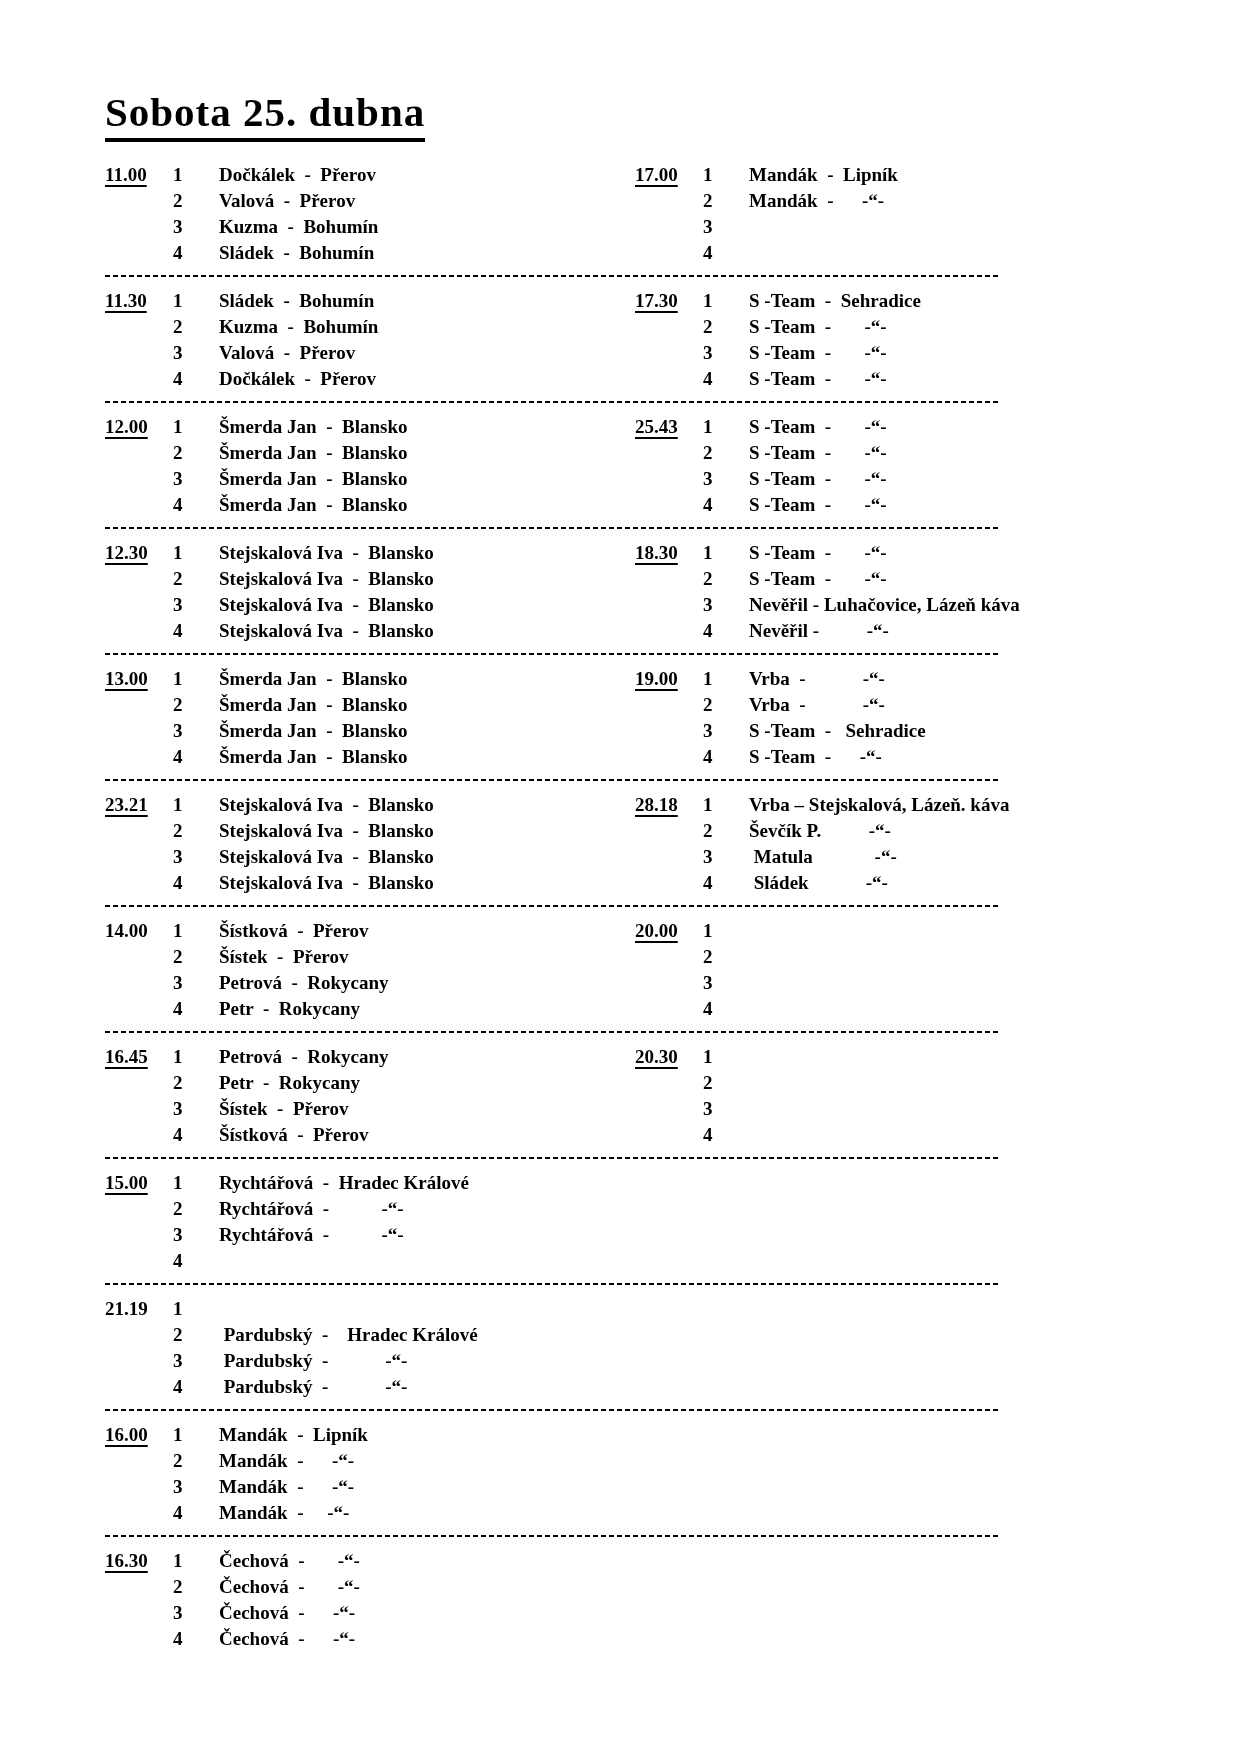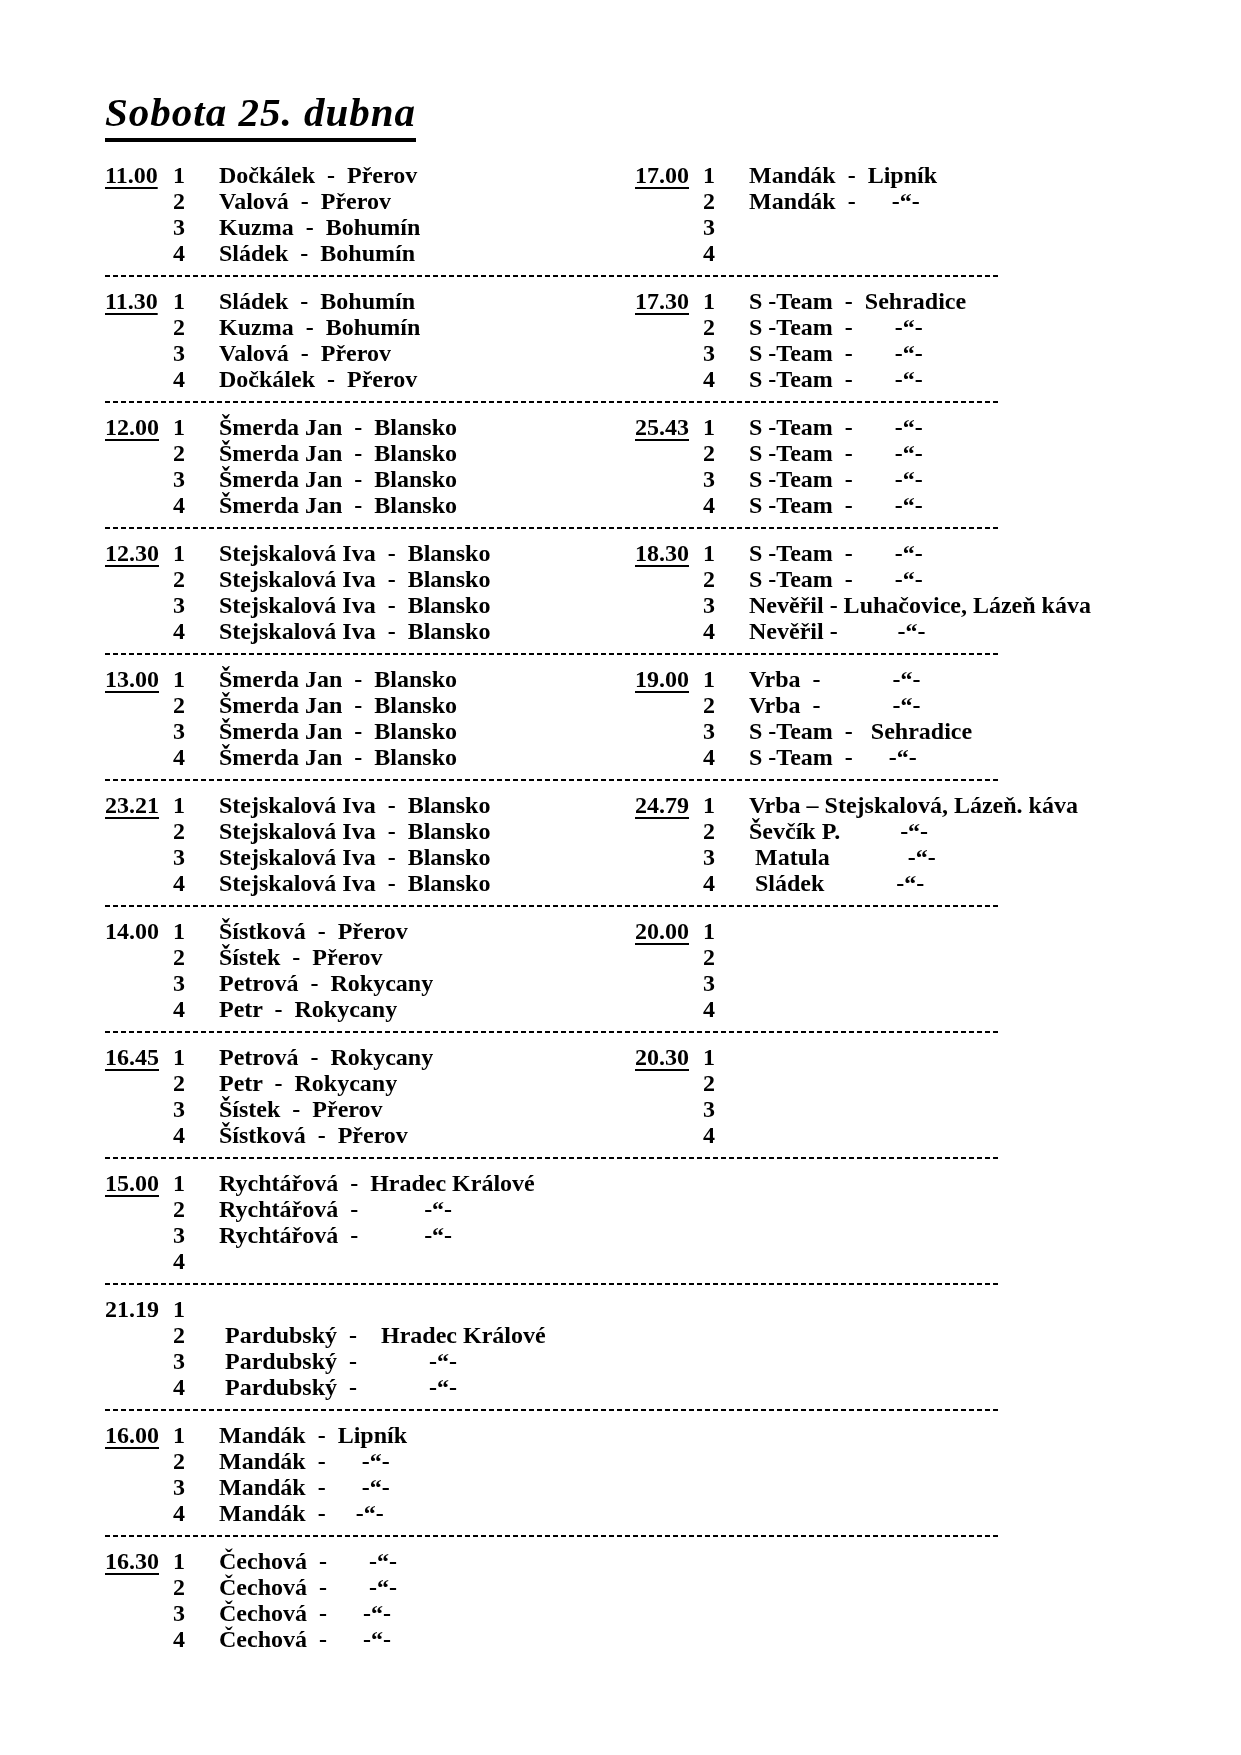--- a/index.html
+++ b/index.html
@@ -13,36 +13,35 @@
     min-height: 1755px;
     font-family: "Liberation Serif", "DejaVu Serif", serif;
     font-weight: bold;
   }
   .page {
     padding: 90px 40px 40px 105px;
     box-sizing: border-box;
   }
   h1.title {
     font-size: 41px;
-    font-style: italic;
     font-weight: bold;
     margin: 0 0 20px 0;
     line-height: 1.1;
     display: inline-block;
     border-bottom: 4px solid #000;
     padding-bottom: 3px;
     letter-spacing: 1px;
   }
   .rows { width: 100%; }
   .row {
     display: flex;
     align-items: flex-start;
   }
   .block {
-    font-size: 24px;
+    font-size: 19px;
     line-height: 26px;
   }
   .block.left { width: 530px; flex: none; }
   .block.right { flex: 1; }
   .line { display: flex; }
   .t {
     width: 64px;
     flex: none;
   }
   .t.u {
@@ -324,21 +323,21 @@
             <span class="x">Stejskalová Iva  -  Blansko</span>
           </div>
           <div class="line">
             <span class="t u"></span>
             <span class="n">4</span>
             <span class="x">Stejskalová Iva  -  Blansko</span>
           </div>
         </div>
         <div class="block right">
           <div class="line">
-            <span class="t u">24.79</span>
+            <span class="t u">28.18</span>
             <span class="n">1</span>
             <span class="x">Vrba – Stejskalová, Lázeň. káva</span>
           </div>
           <div class="line">
             <span class="t u"></span>
             <span class="n">2</span>
             <span class="x">Ševčík P.          -“-</span>
           </div>
           <div class="line">
             <span class="t u"></span>

